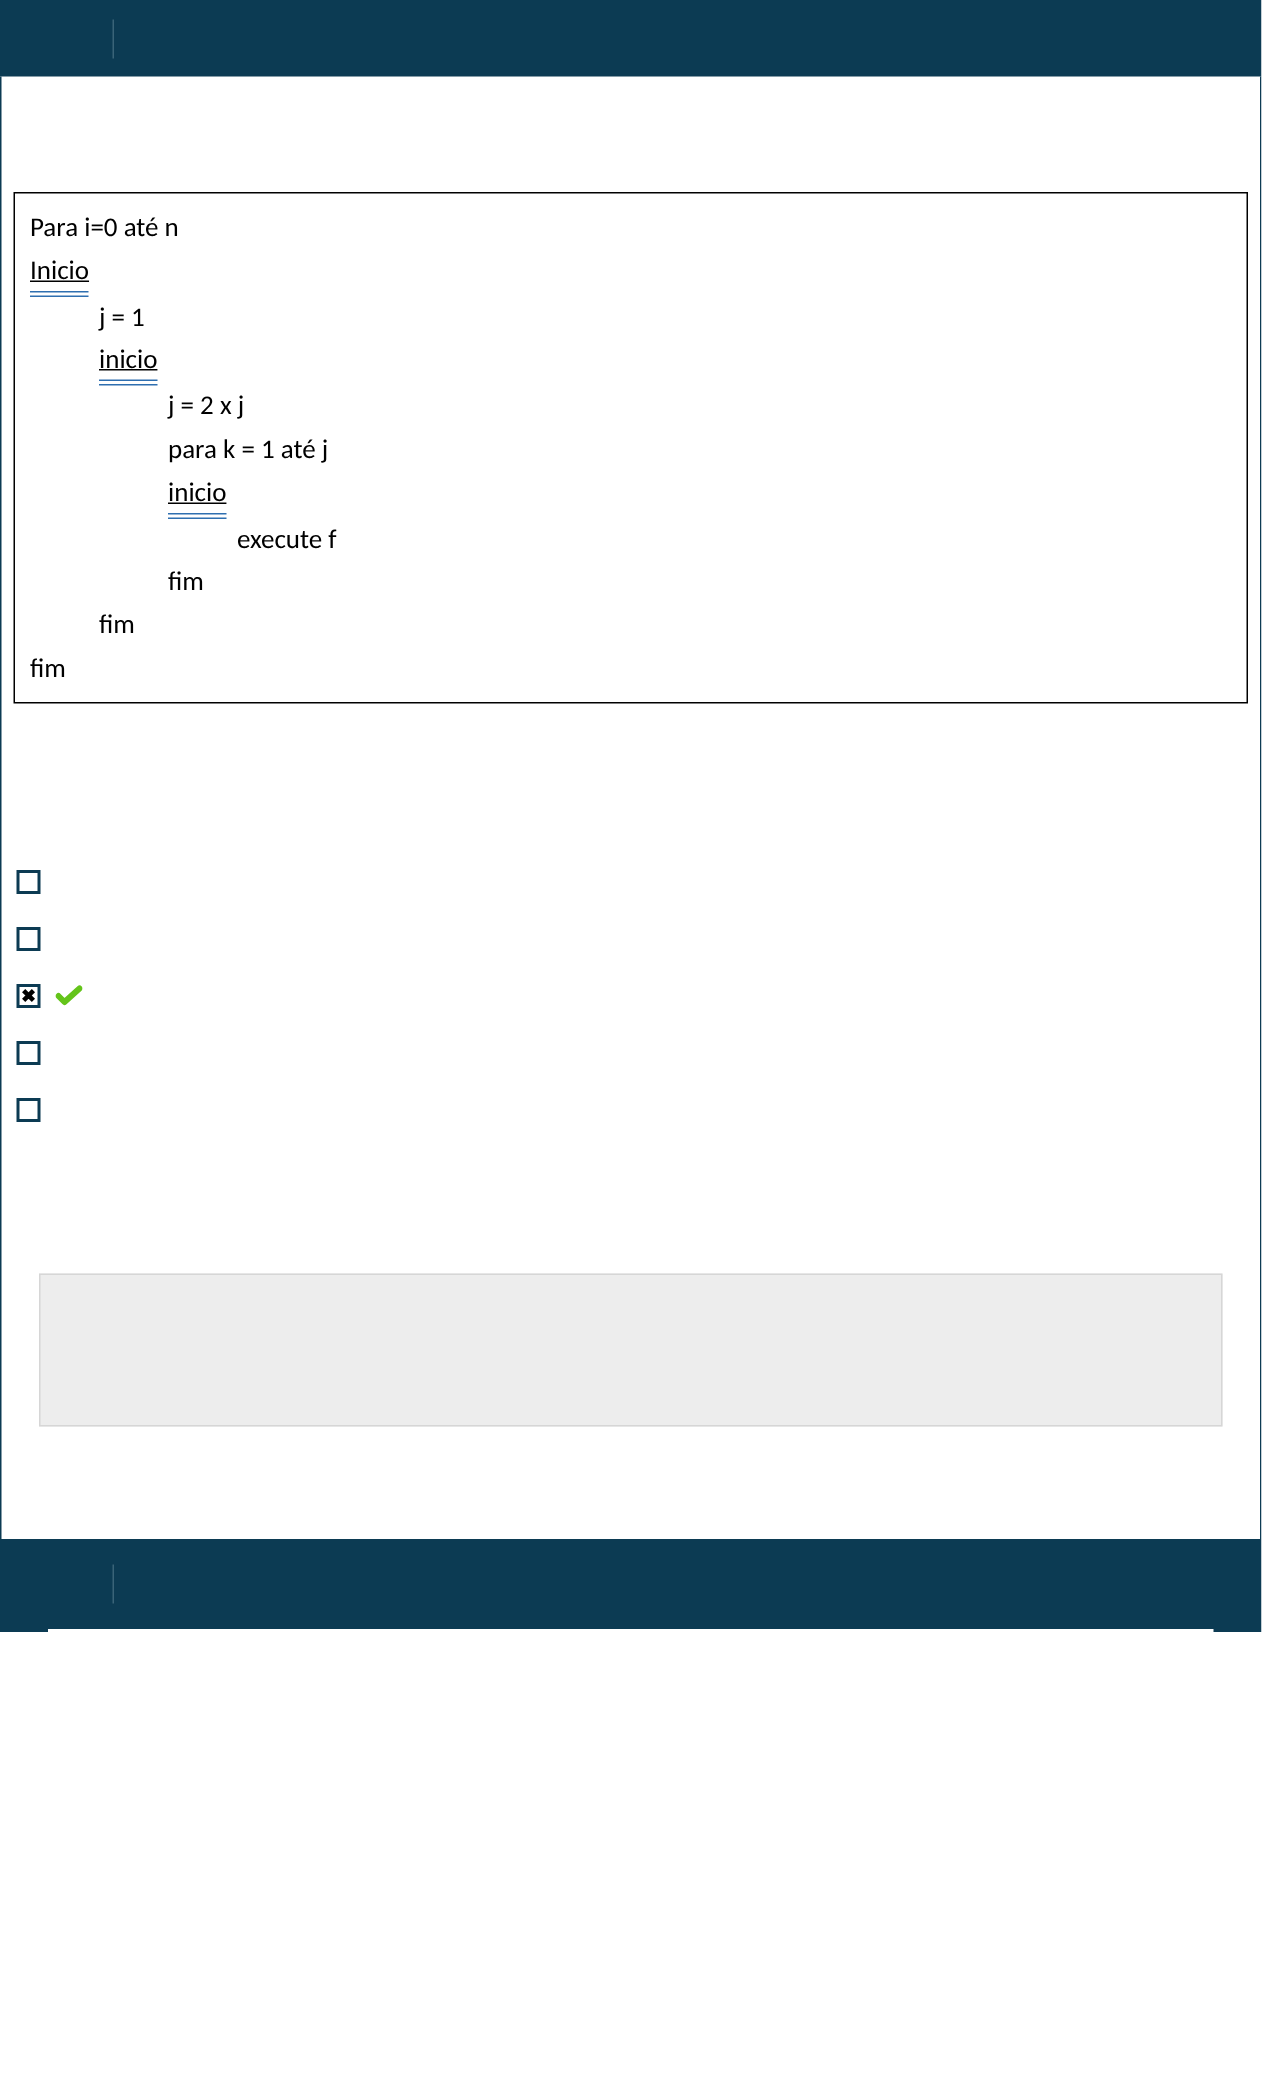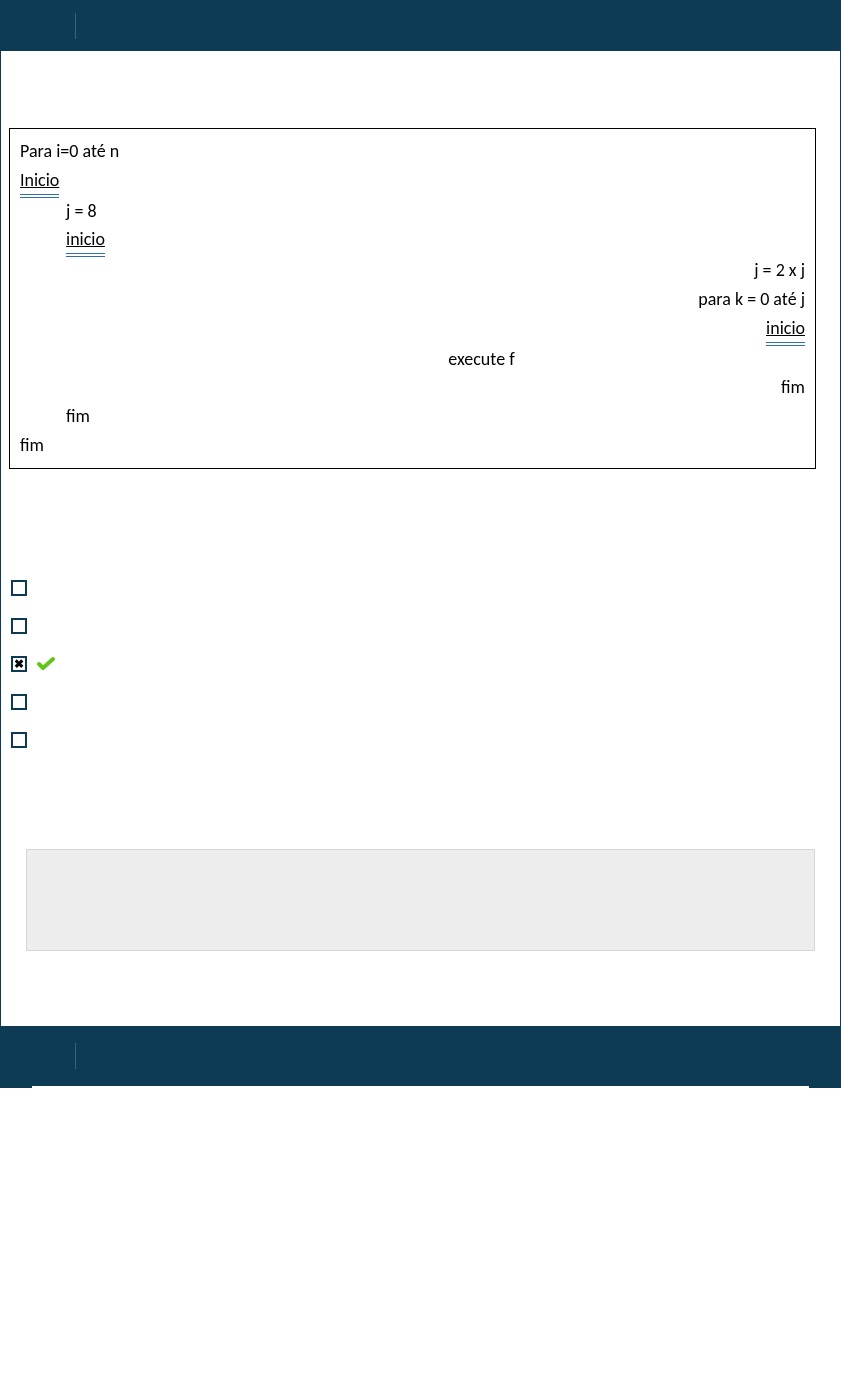--- a/index.html
+++ b/index.html
@@ -26,31 +26,31 @@
     border-left: 1px solid #0c3b53;
     border-right: 1px solid #0c3b53;
     padding: 0;
     overflow: hidden;
   }
   .spacer-top { height: 77px; }
 
   
   .codebox {
     border: 1px solid #000;
-    margin: 0 24px 0 8px;
+    margin: 0 8px 0 8px;
     padding: 8px 10px 8px 10px;
     font-family: "Calibri","Segoe UI",Arial,sans-serif;
     font-size: 18px;
     line-height: 1.6;
     color: #000;
   }
   .codebox .line { white-space: pre; }
   .ind1 { padding-left: 46px; }
-  .ind2 { padding-left: 92px; text-align: right; }
-  .ind3 { padding-left: 138px; text-align: center; }
+  .ind2 { padding-left: 92px; }
+  .ind3 { padding-left: 138px; }
   .underlined {
     display: inline-block;
     position: relative;
     padding-bottom: 2px;
     text-decoration: underline;
   }
   .underlined::after {
     content: "";
     position: absolute;
     left: 0; right: 0; bottom: -1px;
@@ -129,24 +129,24 @@
 <div class="header-bar">
   <div class="header-sep"></div>
 </div>
 
 <div class="content-container">
   <div class="spacer-top"></div>
 
   <div class="codebox" id="codebox">
       <div class="line"><span>Para i=0 até n</span></div>
       <div class="line"><span class="underlined">Inicio</span></div>
-      <div class="line ind1"><span>j = 8</span></div>
+      <div class="line ind1"><span>j = 1</span></div>
       <div class="line ind1"><span class="underlined">inicio</span></div>
       <div class="line ind2"><span>j = 2 x j</span></div>
-      <div class="line ind2"><span>para k = 0 até j</span></div>
+      <div class="line ind2"><span>para k = 1 até j</span></div>
       <div class="line ind2"><span class="underlined">inicio</span></div>
       <div class="line ind3"><span>execute f</span></div>
       <div class="line ind2"><span>fim</span></div>
       <div class="line ind1"><span>fim</span></div>
       <div class="line"><span>fim</span></div>
     </div>
 
   <div class="gap-after-code"></div>
 
   <div class="options" id="options">

